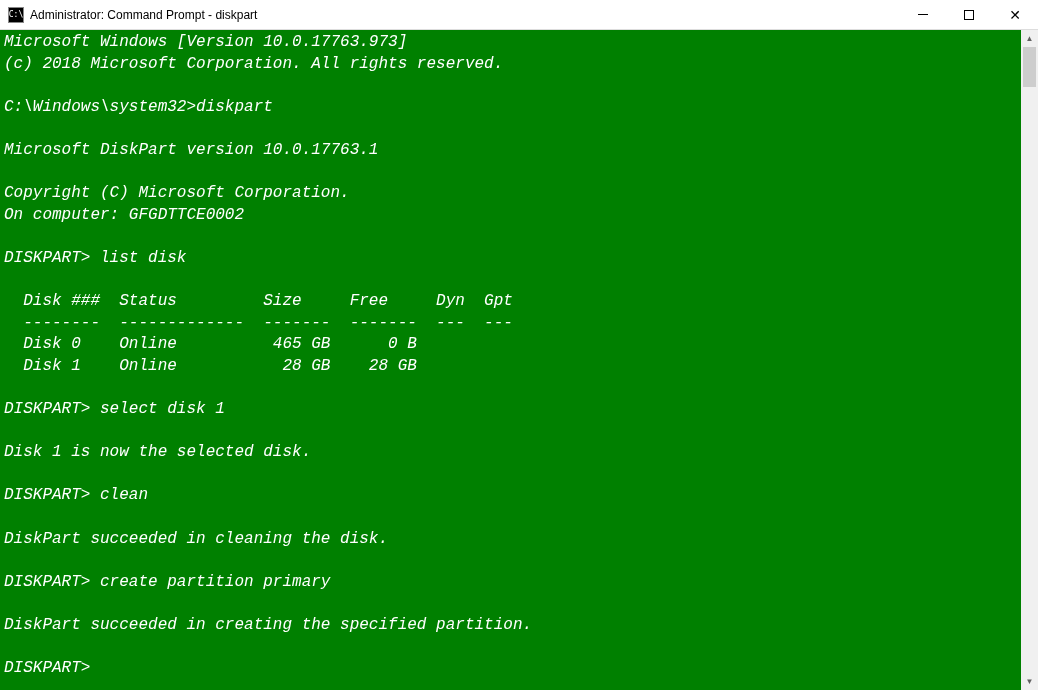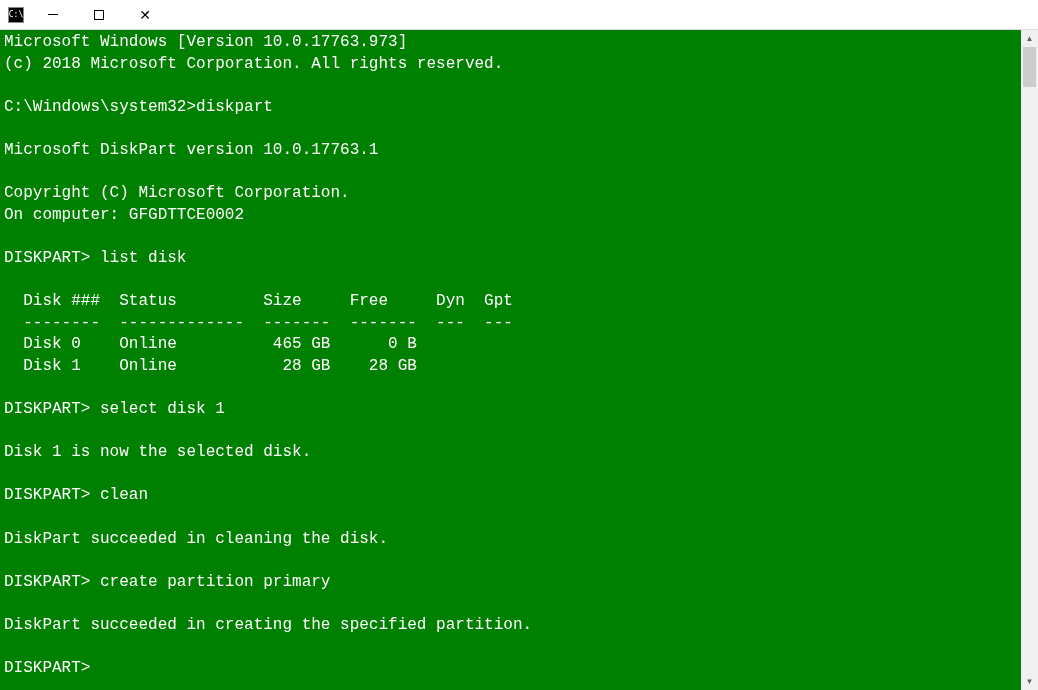--- a/index.html
+++ b/index.html
@@ -68,20 +68,21 @@
     }
     .close-x {
       font-size: 14px;
       line-height: 1;
     }
     .terminal-container {
       flex: 1;
       display: flex;
       background: #15803d;
       overflow: hidden;
+      font-style: italic;
     }
     .terminal {
       flex: 1;
       background: #008000;
       color: #fff;
       font-family: Consolas, "Courier New", monospace;
       font-size: 16px;
       line-height: 1.35;
       padding: 2px 4px;
       white-space: pre;
@@ -115,20 +116,21 @@
       height: 40px;
       background: #cdcdcd;
       cursor: pointer;
     }
   </style>
 </head>
 <body>
 
 <div class="titlebar">
   <div class="titlebar-icon">C:\</div>
+  <div class="titlebar-title">Administrator: Command Prompt - diskpart</div>
   <div class="titlebar-controls">
     <div class="titlebar-btn">
       <div class="minimize-line"></div>
     </div>
     <div class="titlebar-btn">
       <div class="maximize-box"></div>
     </div>
     <div class="titlebar-btn close">
       <span class="close-x">✕</span>
     </div>

